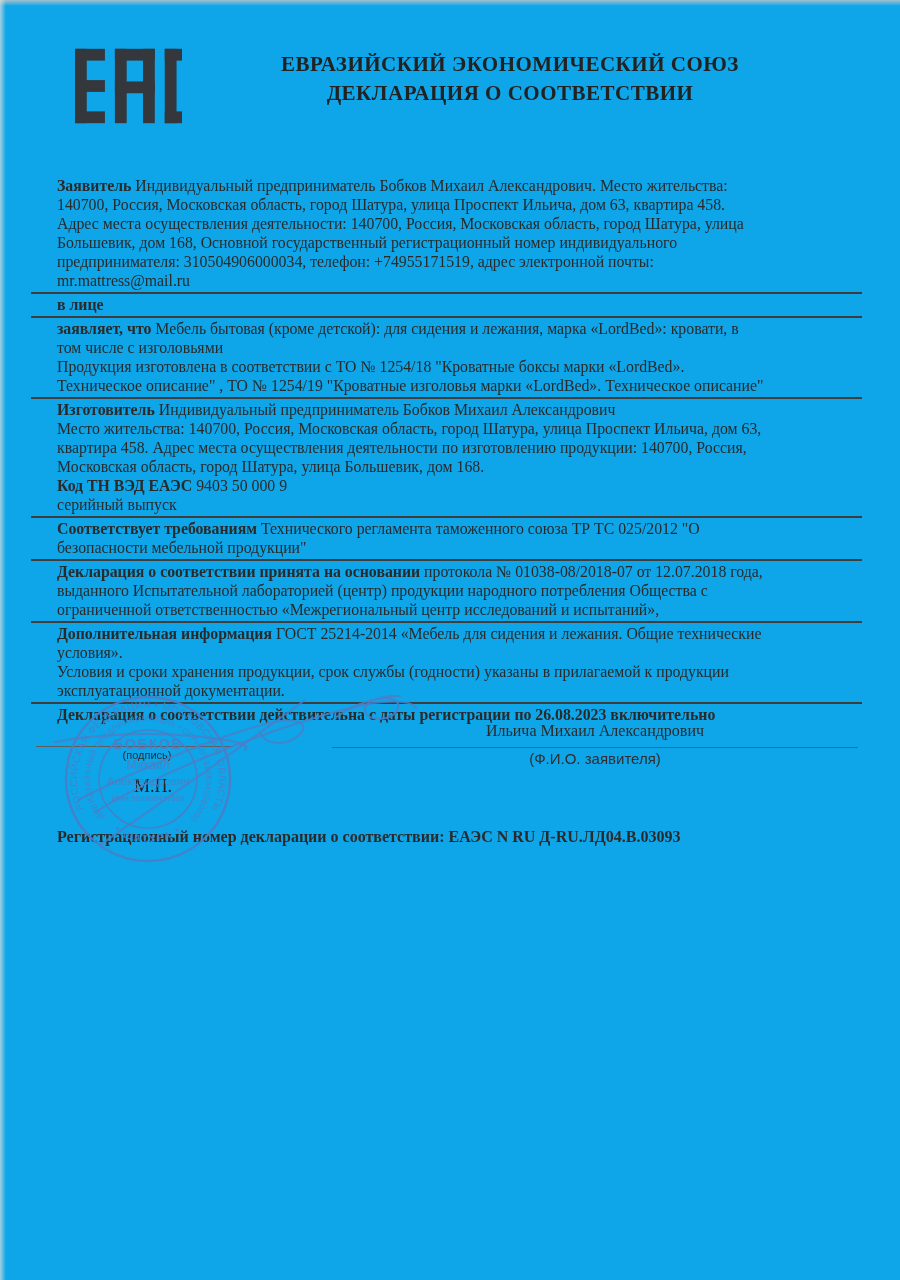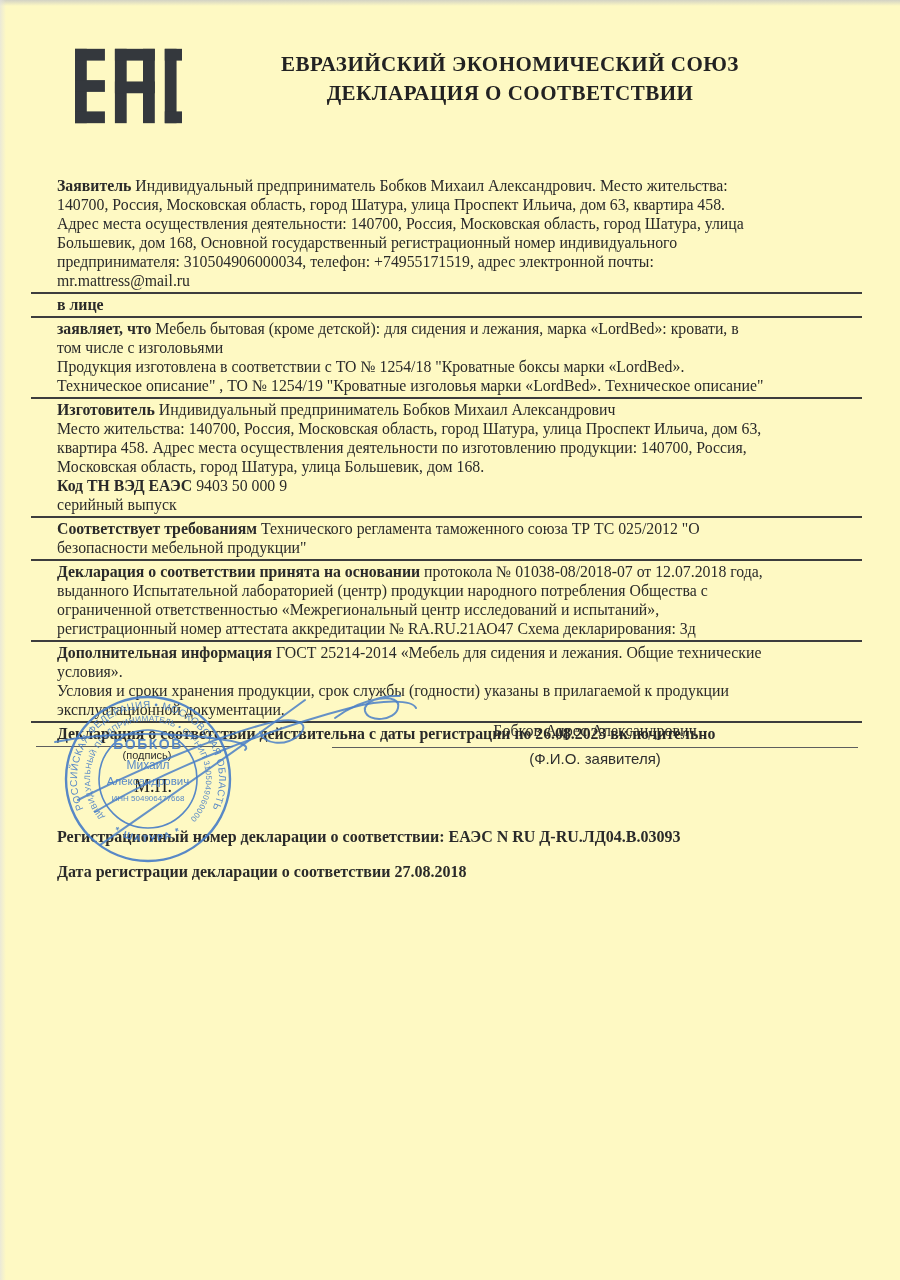--- a/index.html
+++ b/index.html
@@ -1,17 +1,17 @@
 <!DOCTYPE html>
 <html lang="ru" style="--stamp-blue: #4a7fc7; --ink: #2a2a2a; --rule: #3d3d3d; --logo: #34383d;"><head>
 <meta charset="utf-8">
 <style>
   html,body{margin:0;padding:0;background:#ffffff;}
   .page{
-    position:relative;width:900px;height:1280px;background:#fef9c3;overflow:hidden;
+    position:relative;width:900px;height:1280px;background:#0ea5e9;overflow:hidden;
     font-family:"Liberation Serif",serif;color:var(--ink,#2a2a2a);
   }
   .edge-top{position:absolute;left:0;top:0;width:900px;height:6px;
     background:linear-gradient(to bottom,#c8c8c4,rgba(255,255,255,0));opacity:.8;}
   .edge-left{position:absolute;left:0;top:0;width:6px;height:1280px;
     background:linear-gradient(to right,#e3e3df,rgba(255,255,255,0));opacity:.7;}
 
   
   .eac{position:absolute;left:75px;top:47px;width:107px;height:78px;}
   .eac rect{fill:var(--logo,#34383d);}
@@ -114,44 +114,42 @@
 
     <section class="sec">
       <div class="ln"><b>Соответствует требованиям</b><span> Технического регламента таможенного союза ТР ТС 025/2012 "О</span></div>
       <div class="ln">безопасности мебельной продукции"</div>
     </section>
 
     <section class="sec">
       <div class="ln"><b>Декларация о соответствии принята на основании</b><span> протокола № 01038-08/2018-07 от 12.07.2018 года,</span></div>
       <div class="ln">выданного Испытательной лабораторией (центр) продукции народного потребления Общества с</div>
       <div class="ln">ограниченной ответственностью «Межрегиональный центр исследований и испытаний»,</div>
-      <div class="ln">регистрационный номер аттестата аккредитации № RA.RU.21АО47 Схема декларирования: 3д</div>
     </section>
 
     <section class="sec">
       <div class="ln"><b>Дополнительная информация</b><span> ГОСТ 25214-2014 «Мебель для сидения и лежания. Общие технические</span></div>
       <div class="ln">условия».</div>
       <div class="ln">Условия и сроки хранения продукции, срок службы (годности) указаны в прилагаемой к продукции</div>
       <div class="ln">эксплуатационной документации.</div>
     </section>
 
     <section class="sec no-rule">
       <div class="ln bold-line">Декларация о соответствии действительна с даты регистрации по 26.08.2023 включительно</div>
     </section>
   </main>
 
-  <div class="fio-name">Бобков Адрес Александрович</div>
+  <div class="fio-name">Ильича Михаил Александрович</div>
   <div class="sig-line"></div>
   <div class="fio-line"></div>
   <div class="sig-caption">(подпись)</div>
   <div class="fio-caption">(Ф.И.О. заявителя)</div>
   <div class="mp-mark">М.П.</div>
 
   <div class="reg-number">Регистрационный номер декларации о соответствии: ЕАЭС N RU Д-RU.ЛД04.В.03093</div>
-  <div class="reg-date">Дата регистрации декларации о соответствии 27.08.2018</div>
 
   <svg class="sign-svg" viewBox="0 0 430 225">
     <path d="M 55 174 C 130 128, 240 88, 310 70 C 345 61, 372 62, 376 70"></path>
     <path d="M 38 162 C 100 130, 180 98, 225 86 C 258 77, 272 86, 258 98 C 244 109, 224 106, 220 94"></path>
     <path d="M 15 104 C 55 96, 120 92, 185 102 C 200 104, 210 108, 205 112"></path>
     <path d="M 295 80 C 325 58, 362 54, 358 70 C 355 83, 328 85, 325 73 C 323 64, 340 57, 360 58"></path>
     <path d="M 60 207 C 120 165, 200 110, 265 62"></path>
   </svg>
 
   <svg class="stamp-svg" viewBox="0 0 172 172">

